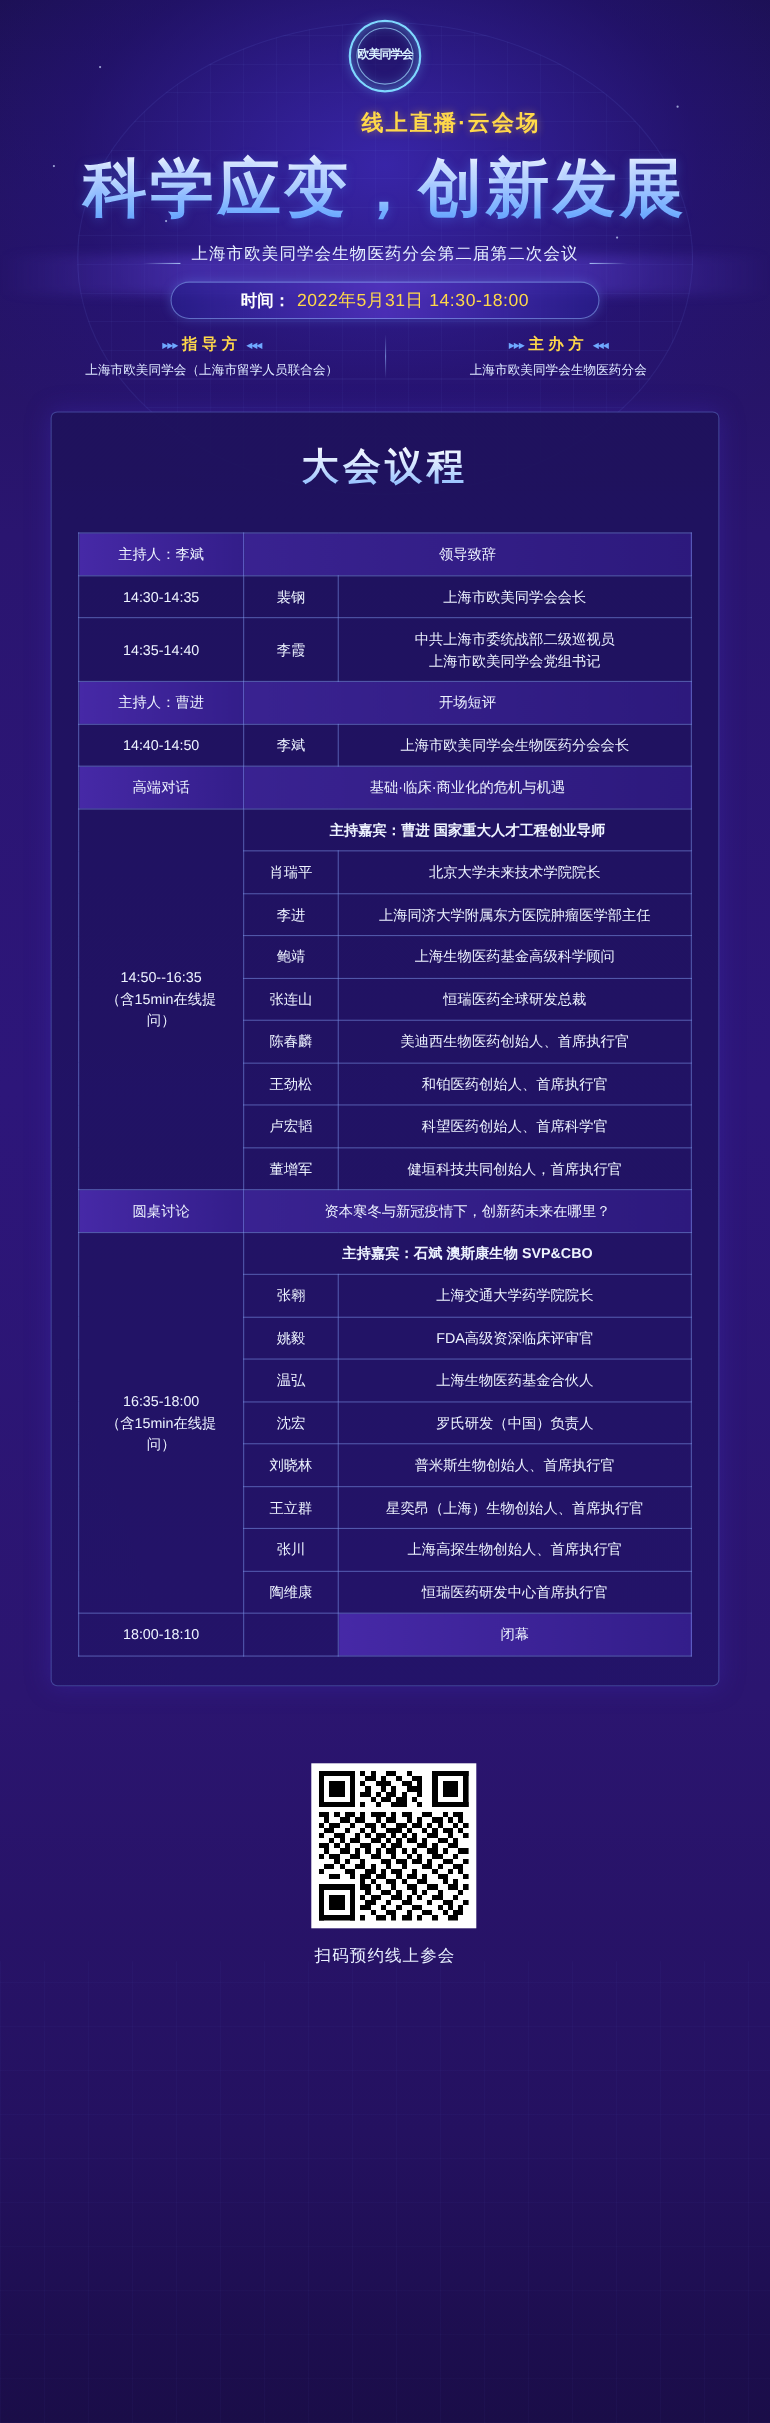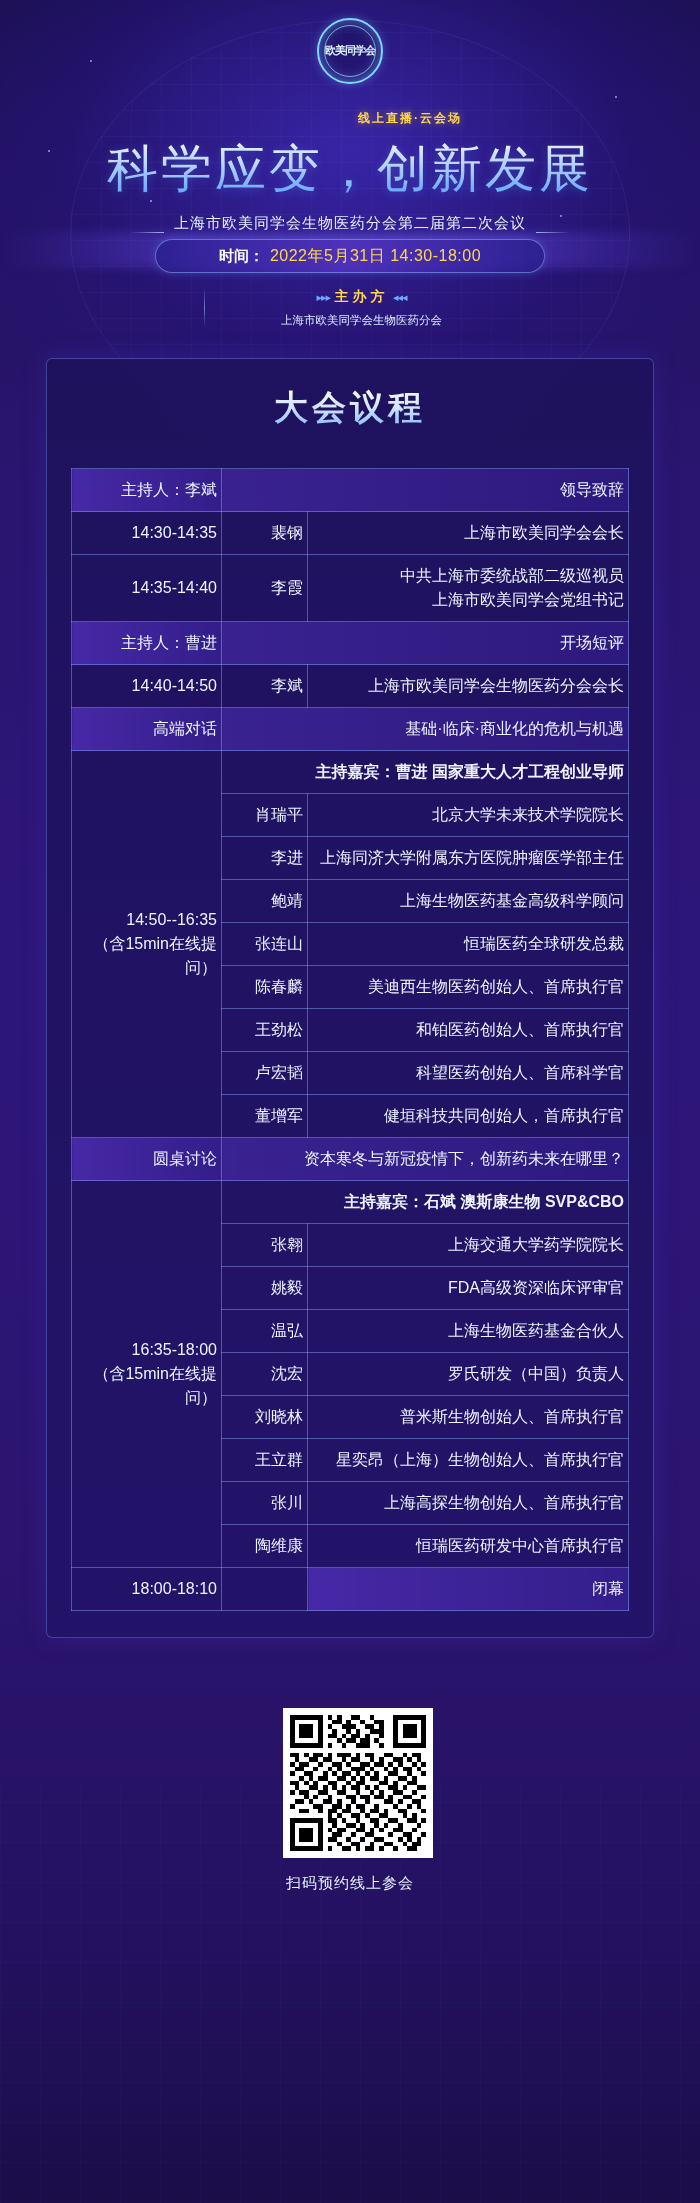--- a/index.html
+++ b/index.html
@@ -55,40 +55,40 @@
     background: rgba(20,12,70,0.35);
   }
   .logo-inner {
     width: 52px; height: 52px; border-radius: 50%;
     border: 1px solid rgba(160,220,255,0.7);
     display: flex; align-items: center; justify-content: center;
     color: #d8f0ff; font-size: 11px; letter-spacing: -1px; line-height: 1.05;
     font-weight: bold; font-family: "Liberation Serif", serif;
   }
   .live-tag {
-    margin-top: 26px; color: #ffd84a; font-size: 12px; font-weight: bold;
+    margin-top: 14px; color: #ffd84a; font-size: 20px; font-weight: bold;
     letter-spacing: 2px; text-shadow: 0 0 8px rgba(255,200,40,.45);
     padding-left: 120px;
   }
   .main-title {
     margin-top: 8px;
-    font-size: 51px; font-weight: normal; letter-spacing: 3px;
+    font-size: 58px; font-weight: bold; letter-spacing: 3px;
     font-family: "Liberation Serif", serif;
     background: linear-gradient(180deg, #ffffff 0%, #cfe3ff 40%, #7fb8ff 75%, #4f8dff 100%);
     -webkit-background-clip: text; background-clip: text; color: transparent;
     text-shadow: 0 2px 10px rgba(80,140,255,.35);
   }
   .subtitle-row {
     margin-top: 10px; display: flex; align-items: flex-end; justify-content: center; gap: 10px;
   }
   .subtitle-row .line { width: 34px; height: 1px; background: linear-gradient(90deg, rgba(180,210,255,0), rgba(180,210,255,.85)); }
   .subtitle-row .line.r { background: linear-gradient(90deg, rgba(180,210,255,.85), rgba(180,210,255,0)); }
   .subtitle { color: #e6efff; font-size: 15px; letter-spacing: 1px; }
   .time-pill {
-    margin: 6px auto 0; width: 390px; height: 34px; border-radius: 17px;
+    margin: 16px auto 0; width: 390px; height: 34px; border-radius: 17px;
     border: 1px solid rgba(150,190,255,.5);
     background: linear-gradient(90deg, rgba(40,30,140,.75), rgba(80,50,190,.85), rgba(40,30,140,.75));
     display: flex; align-items: center; justify-content: center; gap: 6px;
     box-shadow: 0 0 10px rgba(110,150,255,.3);
     text-align: right;
   }
   .time-pill .lbl { color: #ffffff; font-size: 15px; font-weight: bold; }
   .time-pill .val { color: #ffd84a; font-size: 16px; font-weight: normal; letter-spacing: .5px; }
   .orgs { margin-top: 14px; display: flex; justify-content: center; gap: 22px; }
   .org-col { width: 270px; text-align: center; }
@@ -109,22 +109,22 @@
   .card-title {
     text-align: center; font-size: 34px; font-weight: bold; letter-spacing: 4px;
     font-family: "Liberation Serif", serif;
     background: linear-gradient(180deg, #ffffff 0%, #d6e6ff 45%, #7fb4ff 100%);
     -webkit-background-clip: text; background-clip: text; color: transparent;
     margin-bottom: 37px;
   }
   table.agenda { width: 100%; border-collapse: collapse; table-layout: fixed; }
   table.agenda td {
     border: 1px solid rgba(140,170,255,.45);
-    color: #edf3ff; font-size: 16px; text-align: right; vertical-align: middle;
-    padding: 9px 4px; line-height: 1.5;
+    color: #edf3ff; font-size: 13px; text-align: center; vertical-align: middle;
+    padding: 9px 16px; line-height: 1.5;
   }
   td.host, td.band {
     background: linear-gradient(90deg, rgba(72,42,170,.95), rgba(52,30,140,.95));
     font-size: 13.5px;
   }
   td.sect-left {
     background: linear-gradient(90deg, rgba(72,42,170,.95), rgba(52,30,140,.95));
     font-size: 13.5px;
   }
   td.sect-right {
@@ -175,20 +175,28 @@
       <span class="subtitle">上海市欧美同学会生物医药分会第二届第二次会议</span>
       <span class="line r"></span>
     </div>
 
     <div class="time-pill">
       <span class="lbl">时间：</span>
       <span class="val">2022年5月31日  14:30-18:00</span>
     </div>
 
     <div class="orgs">
+      <div class="org-col">
+        <div>
+          <span class="arrows">▸▸▸</span>
+          <span class="org-head">指导方</span>
+          <span class="arrows">◂◂◂</span>
+        </div>
+        <div class="org-name">上海市欧美同学会（上海市留学人员联合会）</div>
+      </div>
       <div class="org-sep"></div>
       <div class="org-col">
         <div>
           <span class="arrows">▸▸▸</span>
           <span class="org-head">主办方</span>
           <span class="arrows">◂◂◂</span>
         </div>
         <div class="org-name">上海市欧美同学会生物医药分会</div>
       </div>
     </div>

